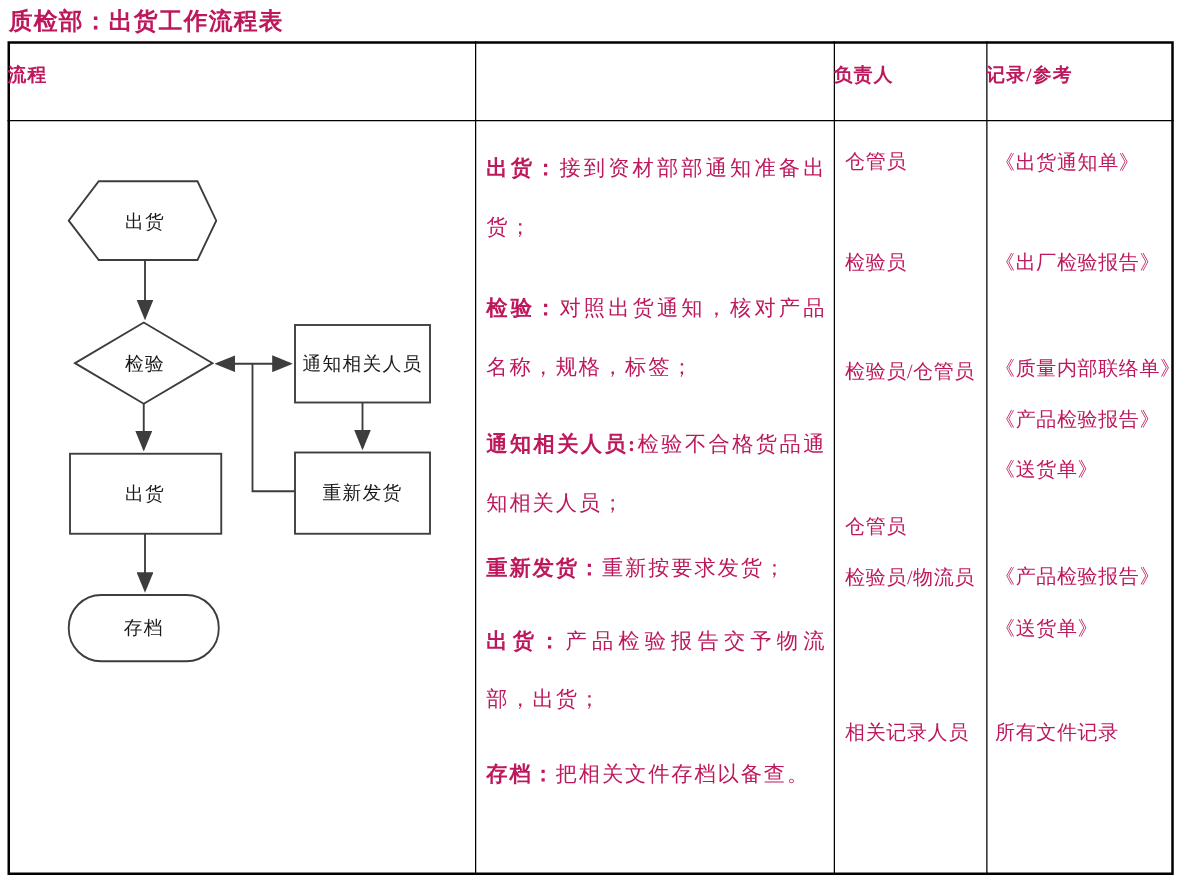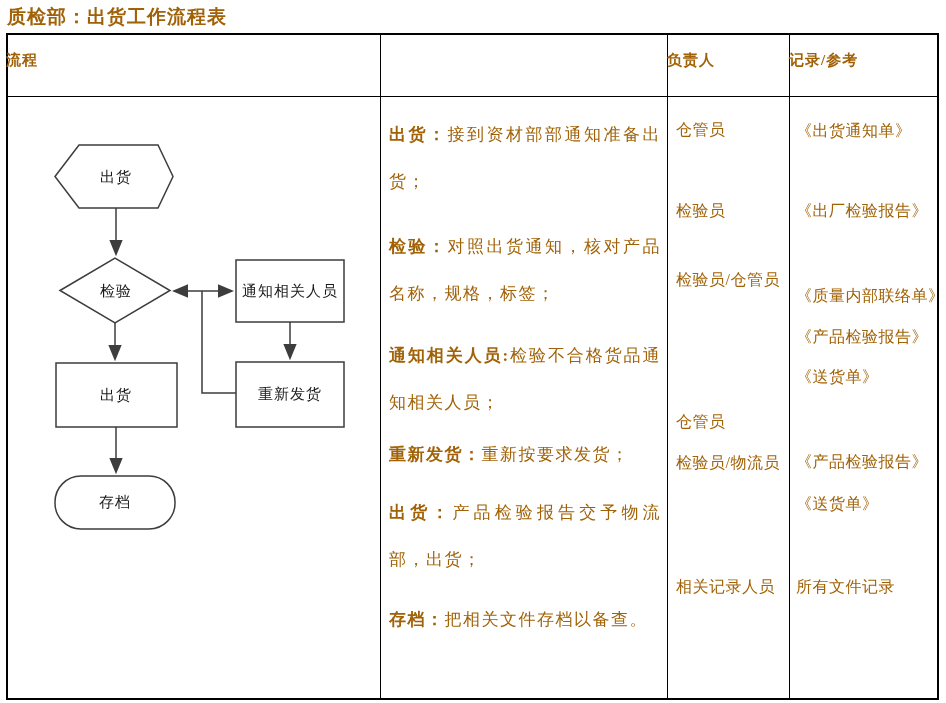--- a/index.html
+++ b/index.html
@@ -1,18 +1,18 @@
 <!DOCTYPE html>
 <html><head>
 <meta charset="utf-8">
 <style>
   html,body{margin:0;padding:0;background:#fff;}
   .page{
     position:relative;width:946px;height:703px;background:#ffffff;
-    font-family:"Liberation Serif","DejaVu Serif",serif;color:#a16207;overflow:hidden;
+    font-family:"Liberation Serif","DejaVu Serif",serif;color:#be185d;overflow:hidden;
   }
   .doc-title{
     position:absolute;left:7px;top:4px;font-size:19px;font-weight:bold;
     letter-spacing:1px;white-space:nowrap;
   }
   .table-frame{
     position:absolute;left:6px;top:33px;width:933px;height:667px;
     border:2px solid #000;box-sizing:border-box;
   }
   .hline{position:absolute;background:#000;height:1px;}
@@ -89,21 +89,21 @@
     <p style="margin-bottom:18px;"><span class="lbl">出货：</span><span>接到资材部部通知准备出货；</span></p>
     <p style="margin-bottom:15px;"><span class="lbl">检验：</span><span>对照出货通知，核对产品名称，规格，标签；</span></p>
     <p style="margin-bottom:5px;"><span class="lbl">通知相关人员:</span><span>检验不合格货品通知相关人员；</span></p>
     <p style="margin-bottom:11px;"><span class="lbl">重新发货：</span><span>重新按要求发货；</span></p>
     <p style="margin-bottom:13px;"><span class="lbl">出货：</span><span>产品检验报告交予物流部，出货；</span></p>
     <p><span class="lbl">存档：</span><span>把相关文件存档以备查。</span></p>
   </div>
 
   <div class="cell-item" style="left:676px;top:120px;">仓管员</div>
   <div class="cell-item" style="left:676px;top:201px;">检验员</div>
-  <div class="cell-item" style="left:676px;top:270px;">检验员/仓管员</div>
+  <div class="cell-item" style="left:676px;top:288px;">检验员/仓管员</div>
   <div class="cell-item" style="left:676px;top:412px;">仓管员</div>
   <div class="cell-item" style="left:676px;top:453px;">检验员/物流员</div>
   <div class="cell-item" style="left:676px;top:577px;">相关记录人员</div>
 
   <div class="cell-item" style="left:796px;top:121px;">《出货通知单》</div>
   <div class="cell-item" style="left:796px;top:201px;text-align:right;">《出厂检验报告》</div>
   <div class="cell-item" style="left:796px;top:286px;">《质量内部联络单》</div>
   <div class="cell-item" style="left:796px;top:327px;">《产品检验报告》</div>
   <div class="cell-item" style="left:796px;top:367px;">《送货单》</div>
   <div class="cell-item" style="left:796px;top:452px;">《产品检验报告》</div>

